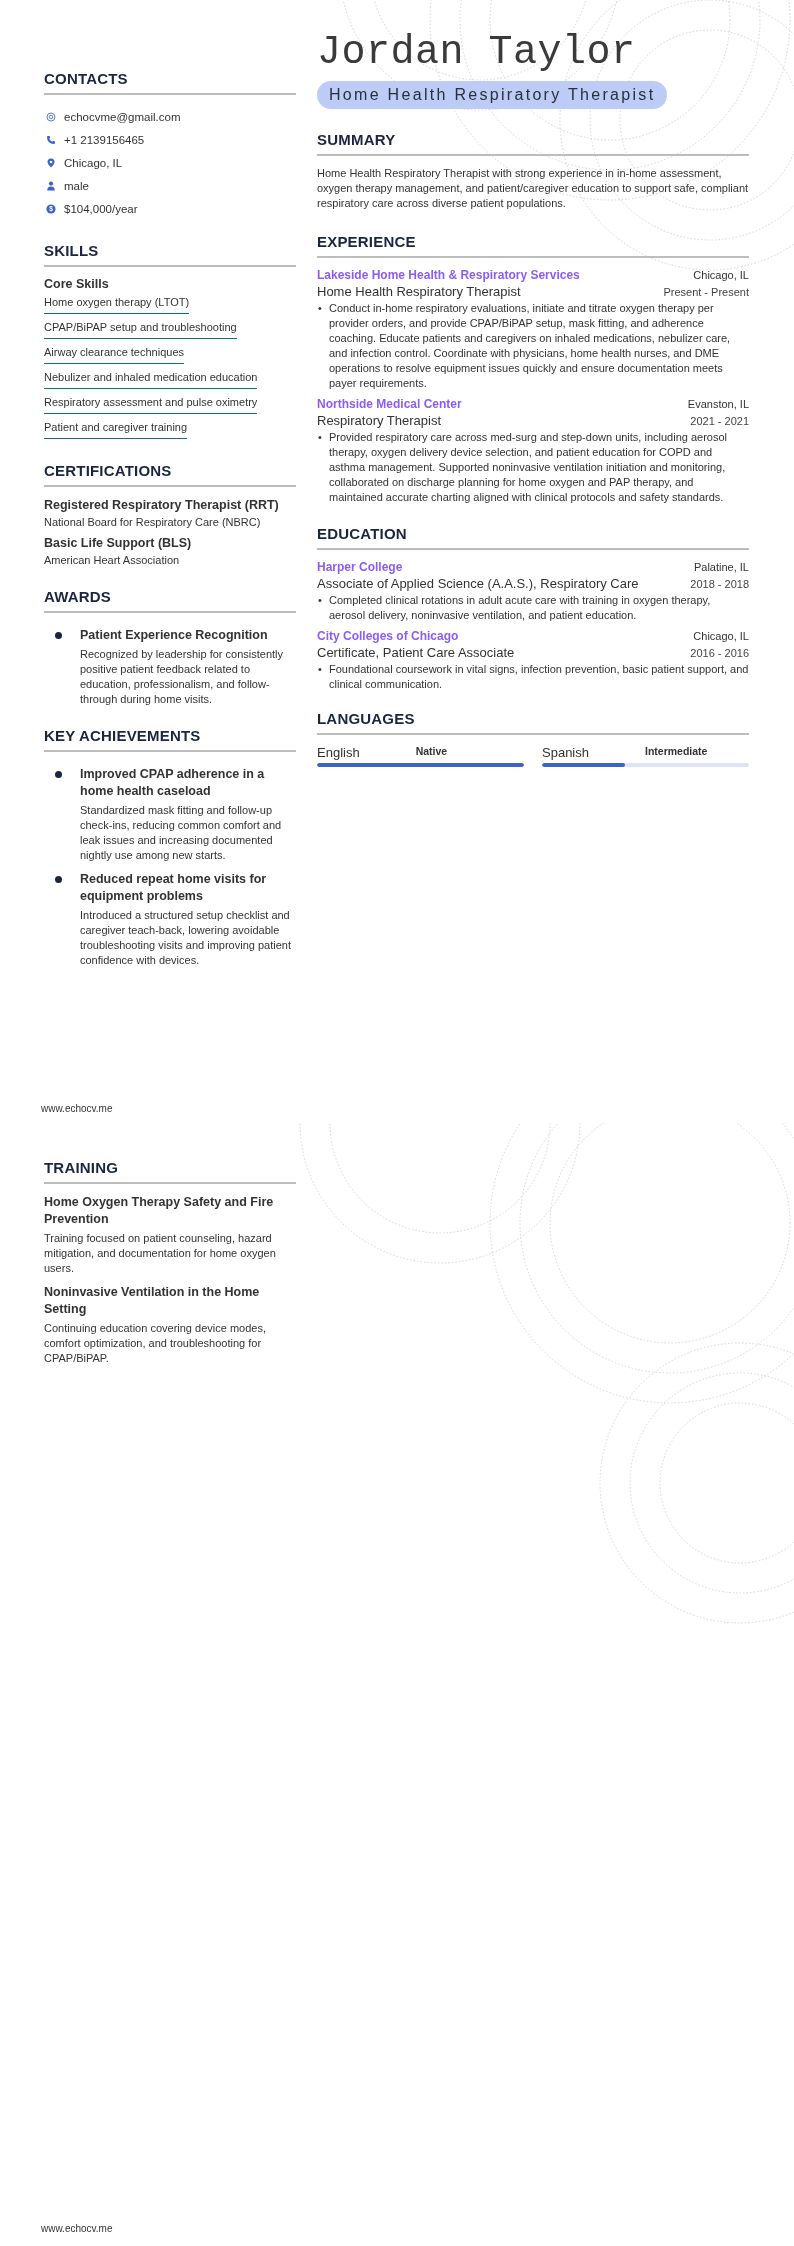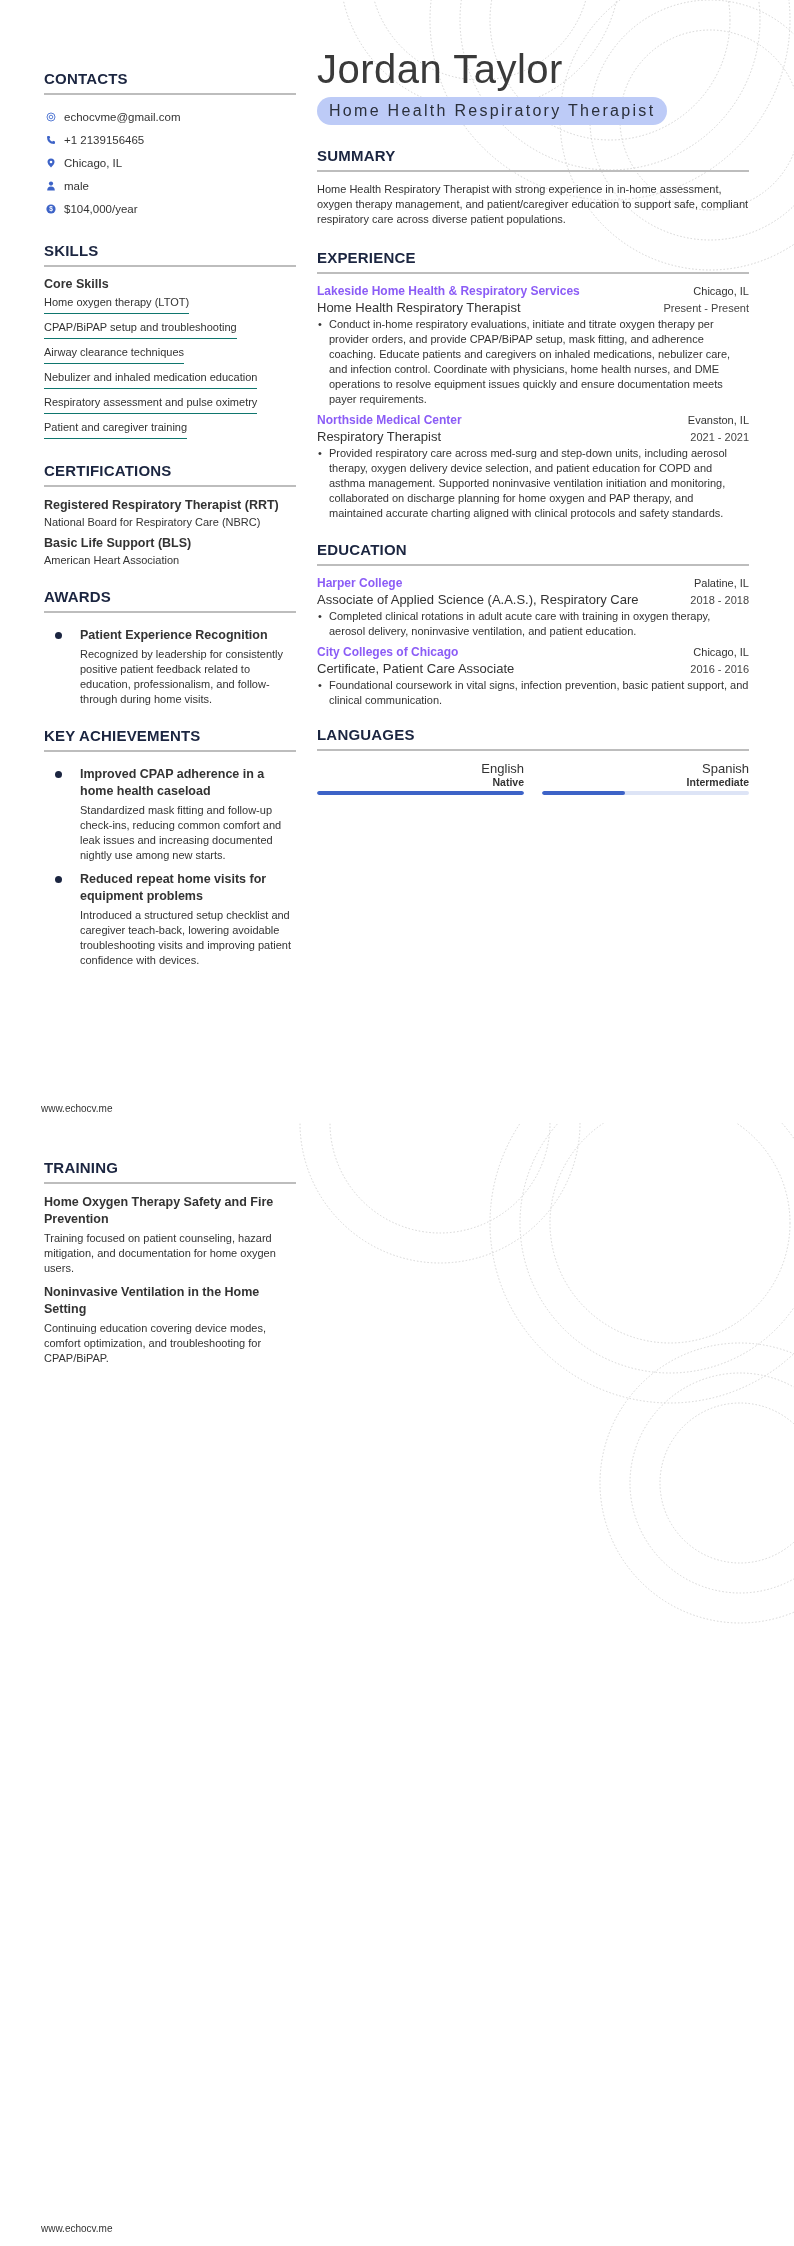--- a/index.html
+++ b/index.html
@@ -17,35 +17,35 @@
   .ic svg { width: 10px; height: 10px; }
   .skill-group-title { font-weight: 700; font-size: 12.5px; color: #333; margin-top: 4px; margin-bottom: 3px; }
   .skill-item { display: inline-block; font-size: 11px; color: #333; padding: 2px 0 5px 0; border-bottom: 1px solid #0f766e; margin-bottom: 5px; }
   .skill-wrap { display: flex; flex-direction: column; align-items: flex-start; }
   .cert-name { font-weight: 700; font-size: 12.5px; color: #333; line-height: 17px; }
   .cert-issuer { font-size: 11px; color: #333; margin: 2px 0 7px 0; }
   .bullet-block { position: relative; padding-left: 36px; margin-bottom: 8px; }
   .bullet-block .dot { position: absolute; left: 11px; top: 5px; width: 7px; height: 7px; border-radius: 50%; background: #1b2540; }
   .bullet-title { font-weight: 700; font-size: 12.5px; color: #333; line-height: 17px; }
   .bullet-desc { font-size: 11px; color: #333; line-height: 15px; margin-top: 3px; }
-  .name { font-size: 40px; color: #3a3a3a; font-weight: 400; letter-spacing: 0.5px; line-height: 44px; margin-top: 47px; }
+  .name { font-size: 40px; color: #3a3a3a; font-weight: 400; letter-spacing: 0.5px; line-height: 44px; margin-top: 31px; font-family: Liberation Mono, monospace; }
   .title-pill { display: inline-block; background: #bdcbf7; border-radius: 16px; font-size: 16px; letter-spacing: 2.3px; color: #2a2f3a; padding: 5px 12px; margin-top: 6px; }
   .summary-text { font-size: 11px; line-height: 15px; color: #333; }
   .exp-item { margin-bottom: 6px; }
   .row-between { display: flex; justify-content: space-between; align-items: baseline; }
   .org { font-weight: 700; font-size: 12px; color: #8b5cf6; }
   .loc { font-size: 11px; color: #333; }
   .role { font-size: 13px; color: #333; margin-top: 2px; }
   .dates { font-size: 11px; color: #444; }
   .exp-bullets { list-style: none; margin-top: 2px; }
   .exp-bullets li { position: relative; padding-left: 12px; font-size: 11px; line-height: 15px; color: #333; }
   .exp-bullets li::before { content: "•"; position: absolute; left: 1px; top: 0; }
   .lang-row { display: flex; gap: 18px; }
   .lang { width: 207px; }
-  .lang-head { display: flex; align-items: flex-end; gap: 0; flex-direction: column; }
+  .lang-head { display: flex; align-items: flex-start; gap: 16px; }
   .lang-name { font-size: 13px; color: #333; }
   .lang-level { font-size: 10.5px; font-weight: 700; color: #333; padding-left: 40px; }
   .lang-bar { height: 4px; border-radius: 2px; background: #dde4f6; margin-top: 3px; overflow: hidden; }
   .lang-fill { height: 100%; background: #3d63c7; border-radius: 2px; }
   .footer { position: absolute; left: 0; width: 794px; display: flex; justify-content: space-between; padding: 0 39px 0 41px; font-size: 10px; color: #333; }
   .footer .brand { font-size: 12.5px; color: #3a4a5a; }
   .footer .powered { display: flex; align-items: baseline; gap: 1px; margin-top: 37px; }
 </style>
 </head>
 <body>

